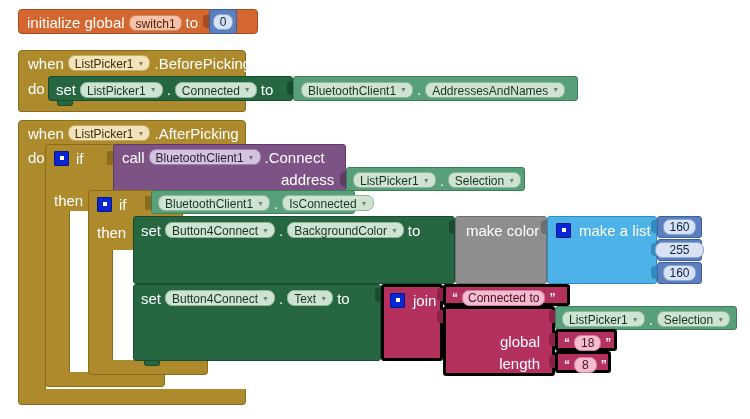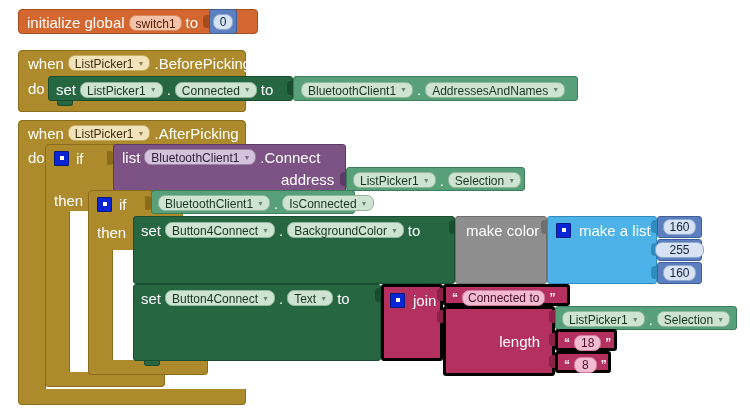--- a/index.html
+++ b/index.html
@@ -165,21 +165,21 @@
       </span>
     <span class="txt" style="margin-left:3px;">if</span>
   </div>
   <div class="row" style="left:54px;top:190px;height:20px;">
     <span class="txt">then</span>
   </div>
   <div class="blk" style="left:107px;top:151px;width:7px;height:14px;background:#8a6c1c;border-radius:0 4px 4px 0;"></div>
 
   <div class="blk c-purple r3" style="left:113px;top:144px;width:233px;height:48px;"></div>
   <div class="row" style="left:122px;top:146px;height:22px;">
-    <span class="txt">list</span>
+    <span class="txt">call</span>
     <span class="pill purple">
       <span>BluetoothClient1</span>
       <span class="caret">▼</span>
     </span>
     <span class="txt">.Connect</span>
   </div>
   <div class="row" style="left:281px;top:169px;height:20px;">
     <span class="txt">address</span>
   </div>
   <div class="blk" style="left:340px;top:172px;width:7px;height:14px;background:#5e3a66;border-radius:4px 0 0 4px;"></div>
@@ -316,20 +316,23 @@
       <span class="quote">“</span>
       <span class="pill pink" style="padding:1px 5px;">
         <span>Connected to </span>
       </span>
       <span class="quote">”</span>
     </div>
   </div>
 
   <div class="blk c-pink r3" style="left:443px;top:306px;width:112px;height:70px;"></div>
   <div class="row" style="left:452px;top:331px;height:20px;width:88px;justify-content:flex-end;">
+    <span class="txt">global</span>
+  </div>
+  <div class="row" style="left:452px;top:353px;height:20px;width:88px;justify-content:flex-end;">
     <span class="txt">length</span>
   </div>
   <div class="blk" style="left:549px;top:310px;width:7px;height:13px;background:#8d2049;border-radius:4px 0 0 4px;"></div>
   <div class="blk" style="left:549px;top:333px;width:7px;height:13px;background:#8d2049;border-radius:4px 0 0 4px;"></div>
   <div class="blk" style="left:549px;top:355px;width:7px;height:13px;background:#8d2049;border-radius:4px 0 0 4px;"></div>
 
   <div class="blk c-greenlt r3" style="left:555px;top:306px;width:182px;height:24px;">
     <div class="row" style="left:6px;top:0;height:24px;">
       <span class="pill green">
         <span>ListPicker1</span>

